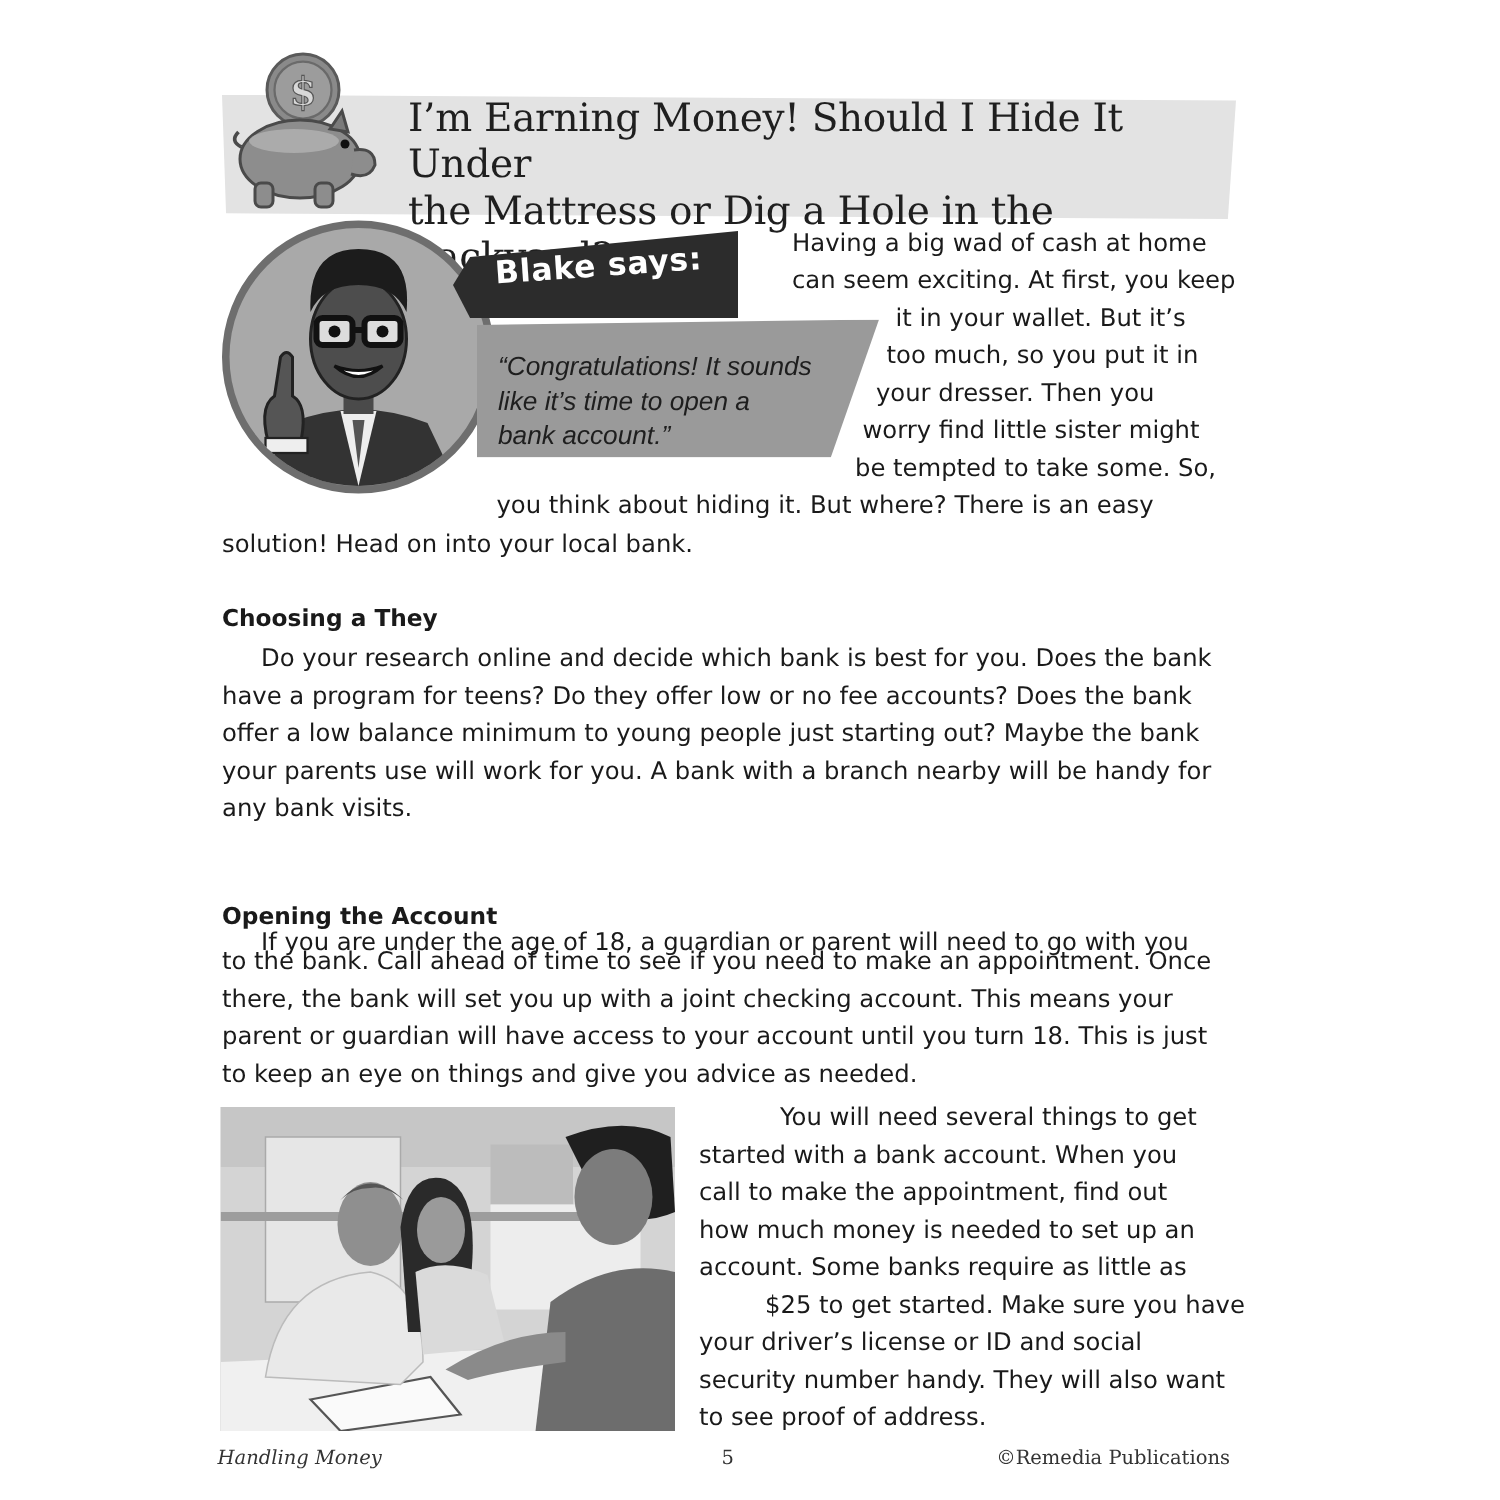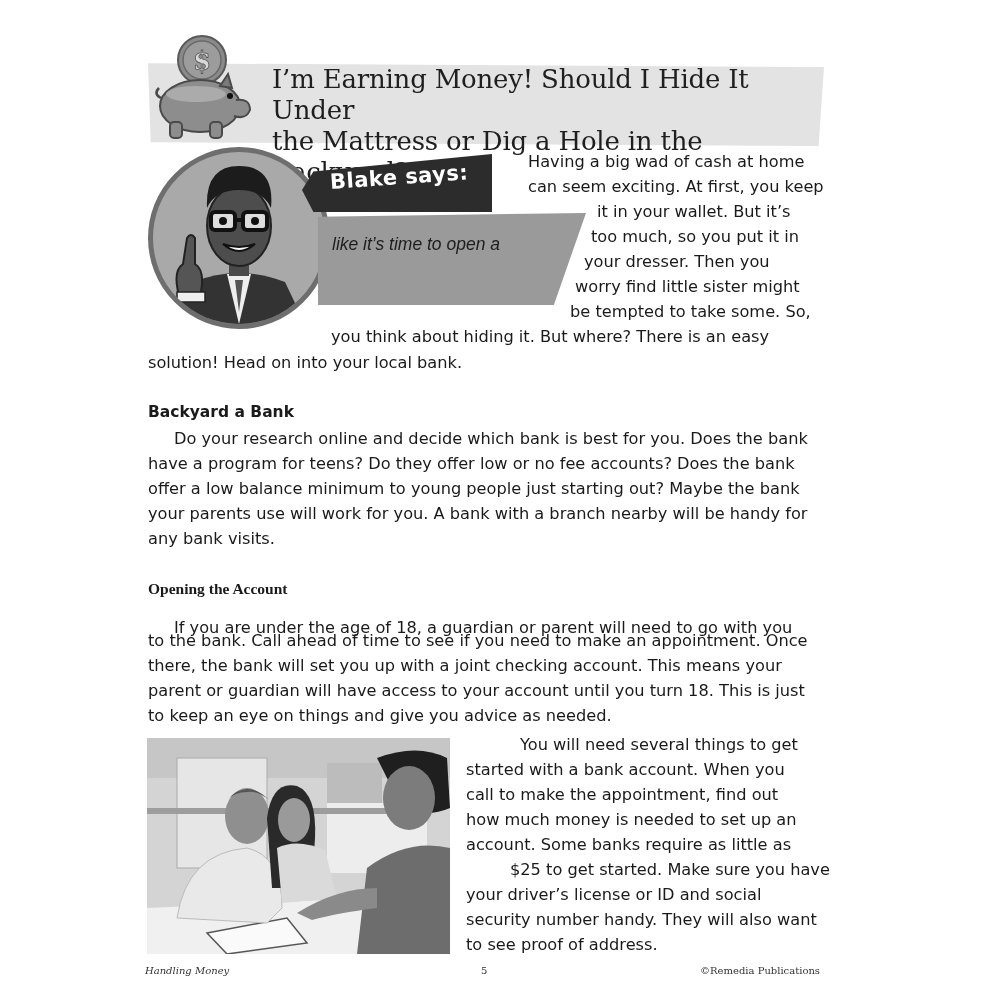--- a/index.html
+++ b/index.html
@@ -84,21 +84,21 @@
     .photo {
       position: absolute; left: 147px; top: 738px; width: 303px; height: 216px;
       background: #cfcfcf;
       overflow: hidden;
     }
 
     
     .footer {
       position: absolute; top: 965px;
       font-family: "DejaVu Serif", serif;
-      font-size: 10px; color: #333;
+      font-size: 13px; color: #333;
     }
     .footer-left { left: 145px; font-style: italic; }
     .footer-center { left: 481px; }
     .footer-right { right: 180px; }
   </style>
 </head>
 <body>
 
 <div class="page">
 
@@ -154,45 +154,47 @@
       <path d="M28 150 Q18 120 30 112 L34 86 Q38 80 42 86 L42 112 Q52 118 48 140 Z" fill="#555" stroke="#222" stroke-width="2"></path>
       <rect x="24" y="140" width="28" height="10" fill="#eee" stroke="#222" stroke-width="1.5"></rect>
     </svg>
   </div>
 
   <div class="says-label"></div>
   <div class="says-text">Blake says:</div>
 
   <div class="quote-box"></div>
   <div class="quote-text">
+    <div>“Congratulations! It sounds</div>
     <div>like it’s time to open a</div>
+    <div>bank account.”</div>
   </div>
 
   <div class="body-text">
     <div class="line" style="left:528px; top:150px;">Having a big wad of cash at home</div>
     <div class="line" style="left:528px; top:175px;">can seem exciting. At first, you keep</div>
     <div class="line" style="left:597px; top:200px;">it in your wallet. But it’s</div>
     <div class="line" style="left:591px; top:225px;">too much, so you put it in</div>
     <div class="line" style="left:584px; top:250px;text-align:right;">your dresser. Then you</div>
     <div class="line" style="left:575px; top:275px;">worry find little sister might</div>
     <div class="line" style="left:570px; top:300px;">be tempted to take some. So,</div>
     <div class="line" style="left:331px; top:325px;">you think about hiding it. But where? There is an easy</div>
     <div class="line" style="left:148px; top:351px;">solution! Head on into your local bank.</div>
   </div>
 
-  <div class="heading" style="top:403px;">Backyard a Bank</div>
+  <div class="heading" style="top:403px;">Choosing a They</div>
   <div class="body-text">
     <div class="line" style="left:174px; top:427px;">Do your research online and decide which bank is best for you. Does the bank</div>
     <div class="line" style="left:148px; top:452px;">have a program for teens? Do they offer low or no fee accounts? Does the bank</div>
     <div class="line" style="left:148px; top:477px;">offer a low balance minimum to young people just starting out? Maybe the bank</div>
     <div class="line" style="left:148px; top:502px;">your parents use will work for you. A bank with a branch nearby will be handy for</div>
     <div class="line" style="left:148px; top:527px;">any bank visits.</div>
   </div>
 
-  <div class="heading" style="top:580px;font-family:Liberation Serif, serif;">Opening the Account</div>
+  <div class="heading" style="top:602px;">Opening the Account</div>
   <div class="body-text">
     <div class="line" style="left:174px; top:604px;margin-top:12px;">If you are under the age of 18, a guardian or parent will need to go with you</div>
     <div class="line" style="left:148px; top:629px;">to the bank. Call ahead of time to see if you need to make an appointment. Once</div>
     <div class="line" style="left:148px; top:654px;">there, the bank will set you up with a joint checking account. This means your</div>
     <div class="line" style="left:148px; top:679px;">parent or guardian will have access to your account until you turn 18. This is just</div>
     <div class="line" style="left:148px; top:704px;">to keep an eye on things and give you advice as needed.</div>
   </div>
 
   <div class="photo">
     <svg width="303" height="216" viewBox="0 0 303 216">

